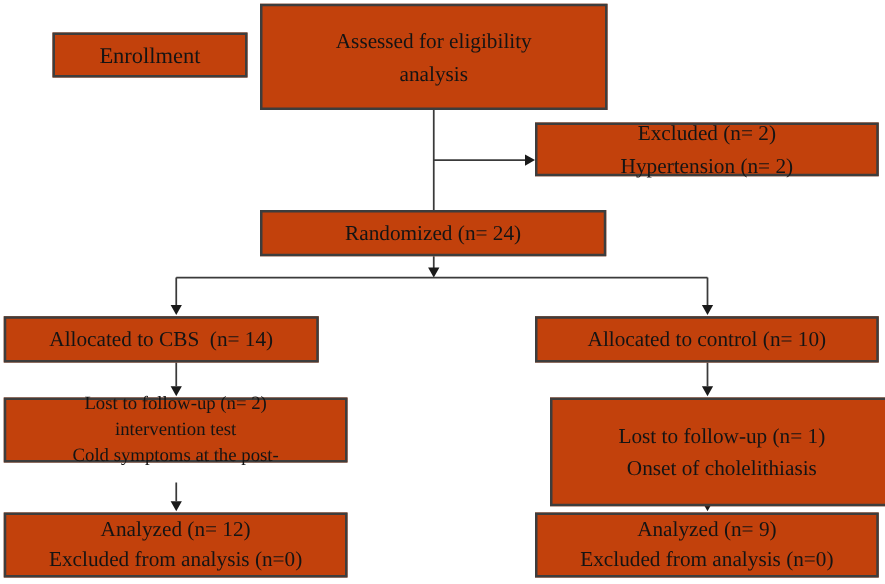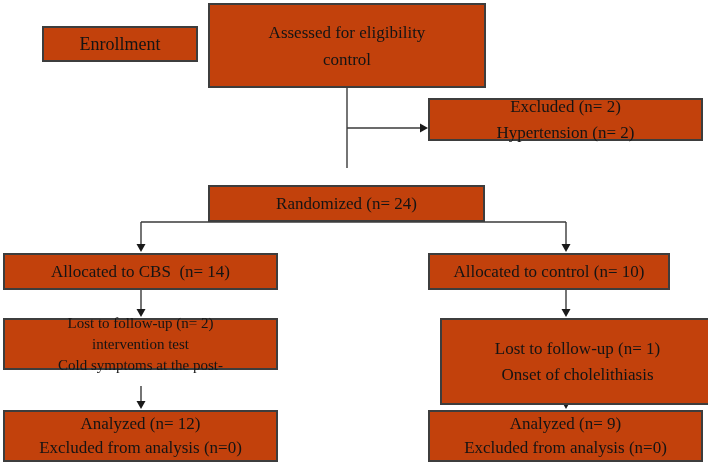--- a/index.html
+++ b/index.html
@@ -30,23 +30,23 @@
     align-items: center;
     justify-content: center;
     text-align: center;
     font-size: 17px;
     line-height: 26px;
     white-space: pre-wrap;
   }
   .b-enrollment     { left: 42px;  top: 26px;  width: 156px; height: 36px; font-size: 18px; }
   .b-assessed       { left: 208px; top: 3px;   width: 278px; height: 85px; line-height: 27px; }
   .b-excluded       { left: 428px; top: 98px;  width: 275px; height: 43px; }
-  .b-randomized     { left: 208px; top: 185px; width: 277px; height: 37px; }
-  .b-alloc-left     { left: 3px;   top: 253px; width: 275px; height: 37px; }
-  .b-alloc-right    { left: 428px; top: 253px; width: 242px; height: 37px; }
+  .b-randomized     { left: 208px; top: 168px; width: 277px; height: 37px; }
+  .b-alloc-left     { left: 3px;   top: 253px; width: 252px; height: 37px; }
+  .b-alloc-right    { left: 428px; top: 253px; width: 275px; height: 37px; }
   .b-lost-left      { left: 3px;   top: 318px; width: 275px; height: 52px; font-size: 15px; line-height: 21px; }
   .b-lost-right     { left: 428px; top: 318px; width: 275px; height: 87px; margin-left: 12px; }
   .b-analyzed-left  { left: 3px;   top: 410px; width: 275px; height: 52px; line-height: 24px; }
   .b-analyzed-right { left: 428px; top: 410px; width: 275px; height: 52px; line-height: 24px; justify-content: space-between; }
 </style>
 </head>
 <body>
 
 <div class="canvas">
 
@@ -80,21 +80,21 @@
     <path class="l" d="M566,386 V401"></path>
     <path class="a" d="M561.5,401 L570.5,401 L566,409 Z"></path>
   </svg>
 
   <div class="box b-enrollment">
     <div>Enrollment</div>
   </div>
 
   <div class="box b-assessed">
     <div>Assessed for eligibility</div>
-    <div>control</div>
+    <div>analysis</div>
   </div>
 
   <div class="box b-excluded">
     <div>Excluded (n= 2)</div>
     <div>Hypertension (n= 2)</div>
   </div>
 
   <div class="box b-randomized">
     <div>Randomized (n= 24)</div>
   </div>

